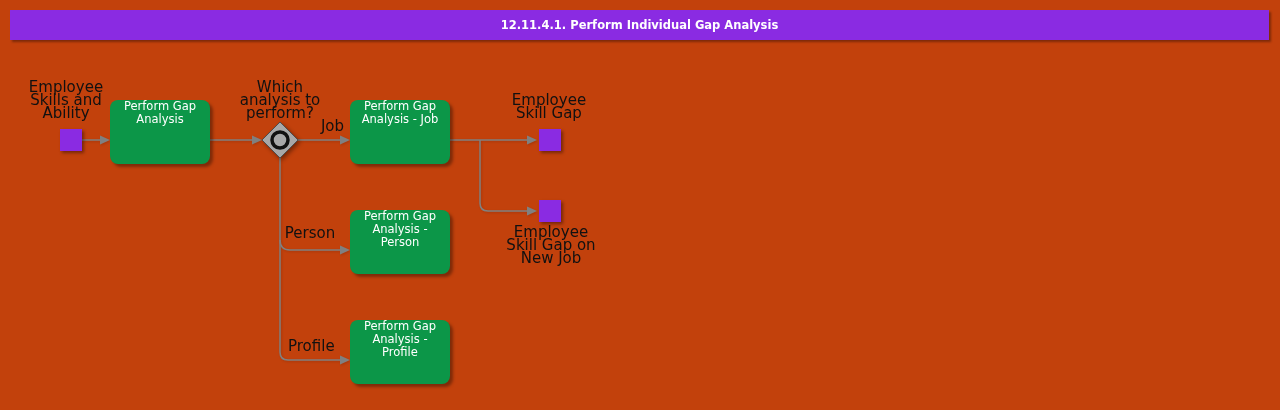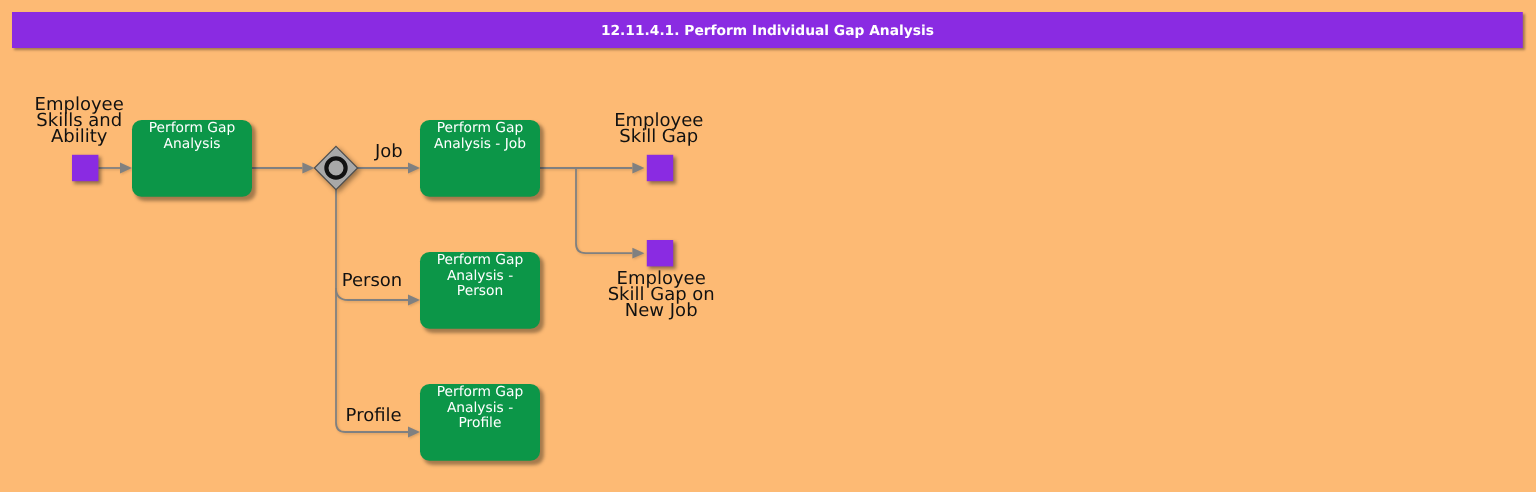--- a/index.html
+++ b/index.html
@@ -1,17 +1,17 @@
 <!DOCTYPE html>
 <html><head>
 <meta charset="utf-8">
 <style>
   html,body { margin:0; padding:0; background:#ffffff; }
   .canvas {
-    position:relative; width:1280px; height:410px; background:#fdba74;
+    position:relative; width:1280px; height:410px; background:#c2410c;
     font-family:"DejaVu Sans","Liberation Sans",sans-serif; overflow:hidden;
   }
   .header {
     position:absolute; left:10px; top:10px; width:1259px; height:30px;
     background:#8a2be2; color:#ffffff; display:flex; align-items:center; justify-content:center;
     font-size:11.5px; font-weight:bold; box-shadow:2px 2px 2px rgba(0,0,0,0.35);
   }
   .label {
     position:absolute; font-size:15px; line-height:13px; color:#111111;
     text-align:center; white-space:pre-line;
@@ -64,27 +64,30 @@
 Skills and
 Ability</div>
 
   <div class="event" style="left:60px; top:129px;"></div>
 
   <div class="task" style="left:110px; top:100px;">
     <span class="ml">Perform Gap
 Analysis</span>
   </div>
 
+  <div class="label" style="left:230px; top:81px; width:100px;">Which
+analysis to
+perform?</div>
 
   <svg class="decision" width="44" height="44">
     <polygon points="22,4 40,22 22,40 4,22" fill="#a8a8a8" stroke="#4d4d4d" stroke-width="1"></polygon>
     <circle cx="22" cy="22" r="8" fill="none" stroke="#111111" stroke-width="3.5"></circle>
   </svg>
 
-  <div class="label" style="left:304px; top:120px; width:40px; text-align:center;">Job</div>
+  <div class="label" style="left:304px; top:120px; width:40px; text-align:right;">Job</div>
 
   <div class="task" style="left:350px; top:100px;">
     <span class="ml">Perform Gap
 Analysis - Job</span>
   </div>
 
   <div class="label" style="left:284px; top:227px; width:52px;">Person</div>
 
   <div class="task" style="left:350px; top:210px;">
     <span class="ml">Perform Gap

